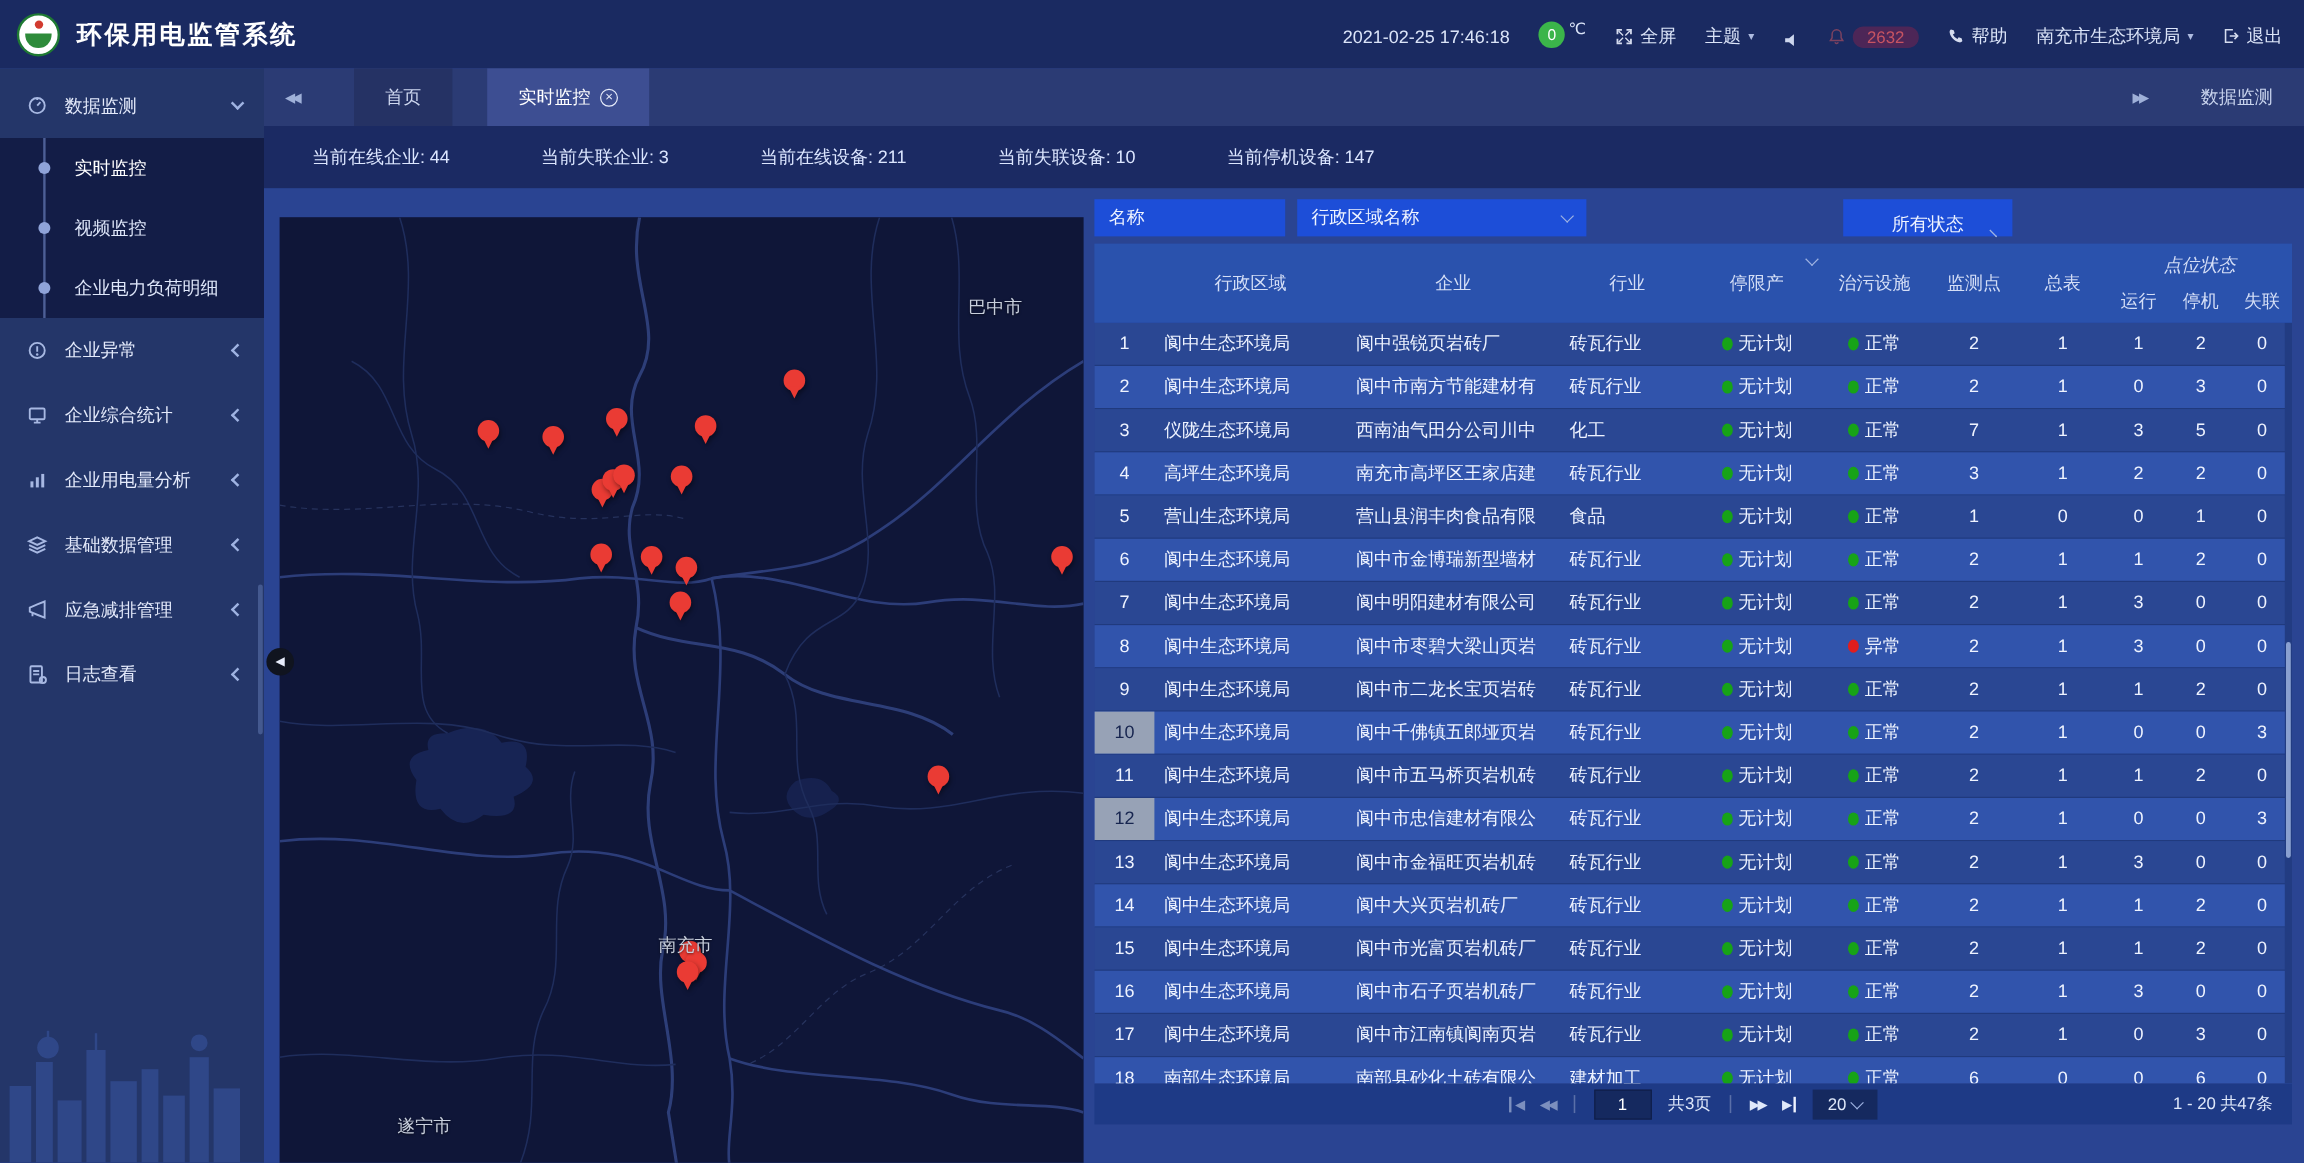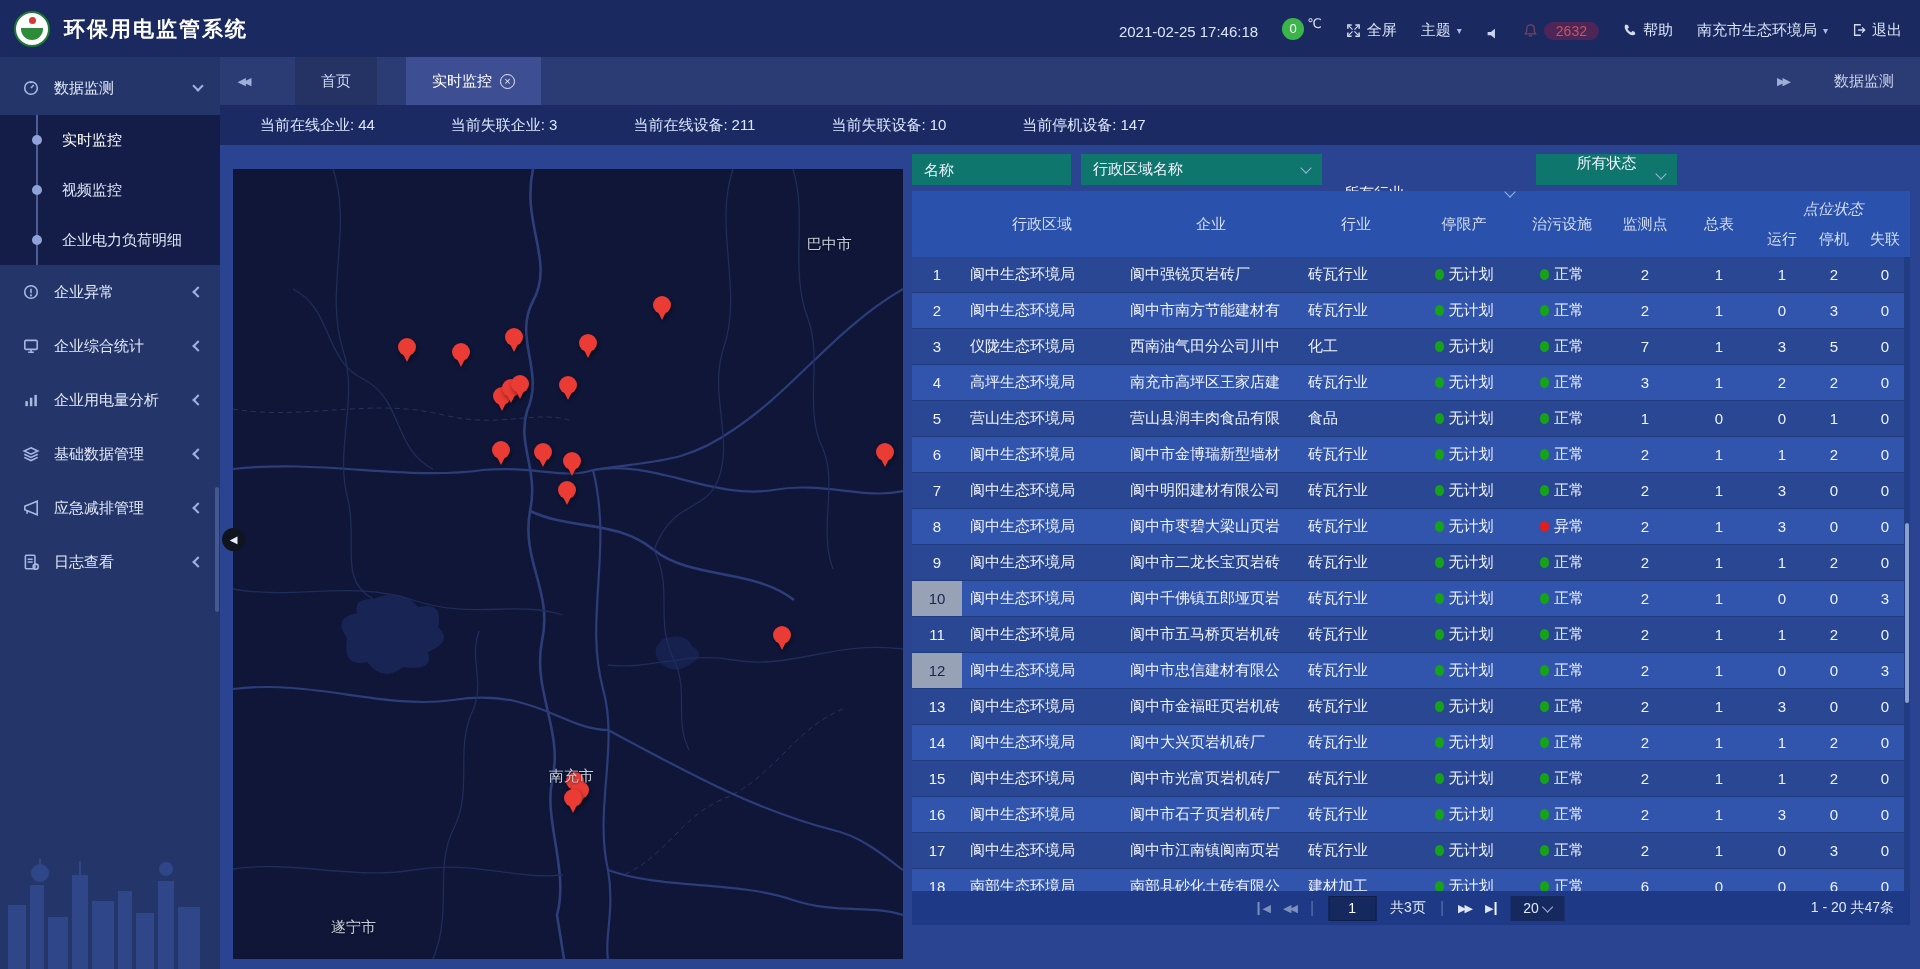--- a/index.html
+++ b/index.html
@@ -47,38 +47,38 @@
 
   
   .main { flex:1; display:flex; flex-direction:column; }
   .tabbar { height:48px; background:#2b3b74; display:flex; align-items:stretch; font-size:15px; }
   .tab-scroll { width:46px; display:flex; align-items:center; justify-content:center; color:#9fb0d8; font-size:11px; letter-spacing:-3px; cursor:pointer; }
   .tab { padding:0 26px; display:flex; align-items:center; gap:8px; color:#cfd8f0; background:#253264; cursor:pointer;margin-left:29px; }
   .tab.active { background:#3d4e92; color:#fff; }
   .tab-close { width:15px; height:15px; border:1px solid #e8edfb; border-radius:50%; font-size:11px; line-height:13px; text-align:center; color:#e8edfb; }
   .tabbar-right { margin-left:auto; display:flex; align-items:center; gap:46px; padding-right:26px; color:#c9d4ee; }
 
-  .statsbar { height:40px; background:#1b2a63; display:flex; align-items:center; gap:72px; padding-left:40px; font-size:15px; color:#dce6ff; }
+  .statsbar { height:52px; background:#1b2a63; display:flex; align-items:center; gap:72px; padding-left:40px; font-size:15px; color:#dce6ff; }
   .stat span { margin-right:4px; }
 
   .content { flex:1; position:relative; background:#2a4492; }
 
   
   .map { position:absolute; left:13px; top:24px; width:670px; height:790px; background:#0f1638; overflow:hidden; }
   .map svg.roads { position:absolute; inset:0; }
   .map-city { position:absolute; transform:translate(-50%,-50%); color:#c8cfdc; font-size:15px; text-shadow:0 1px 2px rgba(0,0,0,.6); white-space:nowrap; }
   .pin { position:absolute; width:18px; height:25px; transform:translate(-50%,-100%); filter:drop-shadow(1px 2px 2px rgba(0,0,0,.45)); cursor:pointer; }
   .pin::before { content:""; position:absolute; top:0; left:0; width:18px; height:18px; border-radius:50%; background:#ea3b34; }
   .pin::after { content:""; position:absolute; top:14px; left:4px; border-left:5px solid transparent; border-right:5px solid transparent; border-top:10px solid #ea3b34; }
   .collapse-handle { position:absolute; left:2px; top:383px; width:23px; height:23px; border-radius:50%; background:#10141f; color:#e8edfb; display:flex; align-items:center; justify-content:center; font-size:10px; cursor:pointer; z-index:6; }
 
   
   .rpanel { position:absolute; left:692px; top:9px; width:998px; display:flex; flex-direction:column; }
   .filters { display:flex; gap:10px; height:31px; margin-bottom:6px; }
-  .fbox { background:#0f766e; border:none; color:#eef3ff; font-size:15px; display:flex; align-items:center; padding:0 12px; }
+  .fbox { background:#1d4ed8; border:none; color:#eef3ff; font-size:15px; display:flex; align-items:center; padding:12px 12px; }
   .fbox .fchev { margin-left:auto; }
   .fchev { width:8px; height:8px; border-right:1.5px solid #9fb3e2; border-bottom:1.5px solid #9fb3e2; transform:rotate(45deg); margin-top:-3px; }
   input.fbox { width:159px; }
   input.fbox::placeholder { color:#eef3ff; opacity:1; }
   .fb2 { width:241px; } .fb3 { width:194px;margin-top:39px; } .fb4 { width:141px;flex-direction:column; }
 
   :root { --tcols:50px 160px 178px 112px 104px 92px 74px 74px 52px 52px 50px; }
   .thead { background:#2a52ad; height:66px; display:grid; grid-template-columns:var(--tcols); grid-template-rows:30px 36px; font-size:15px; color:#d4def6; }
   .th { grid-row:1/3; display:flex; align-items:center; justify-content:center; }
   .th-group { grid-column:9/12; grid-row:1; display:flex; align-items:flex-end; justify-content:center; font-style:italic; padding-bottom:2px; }

